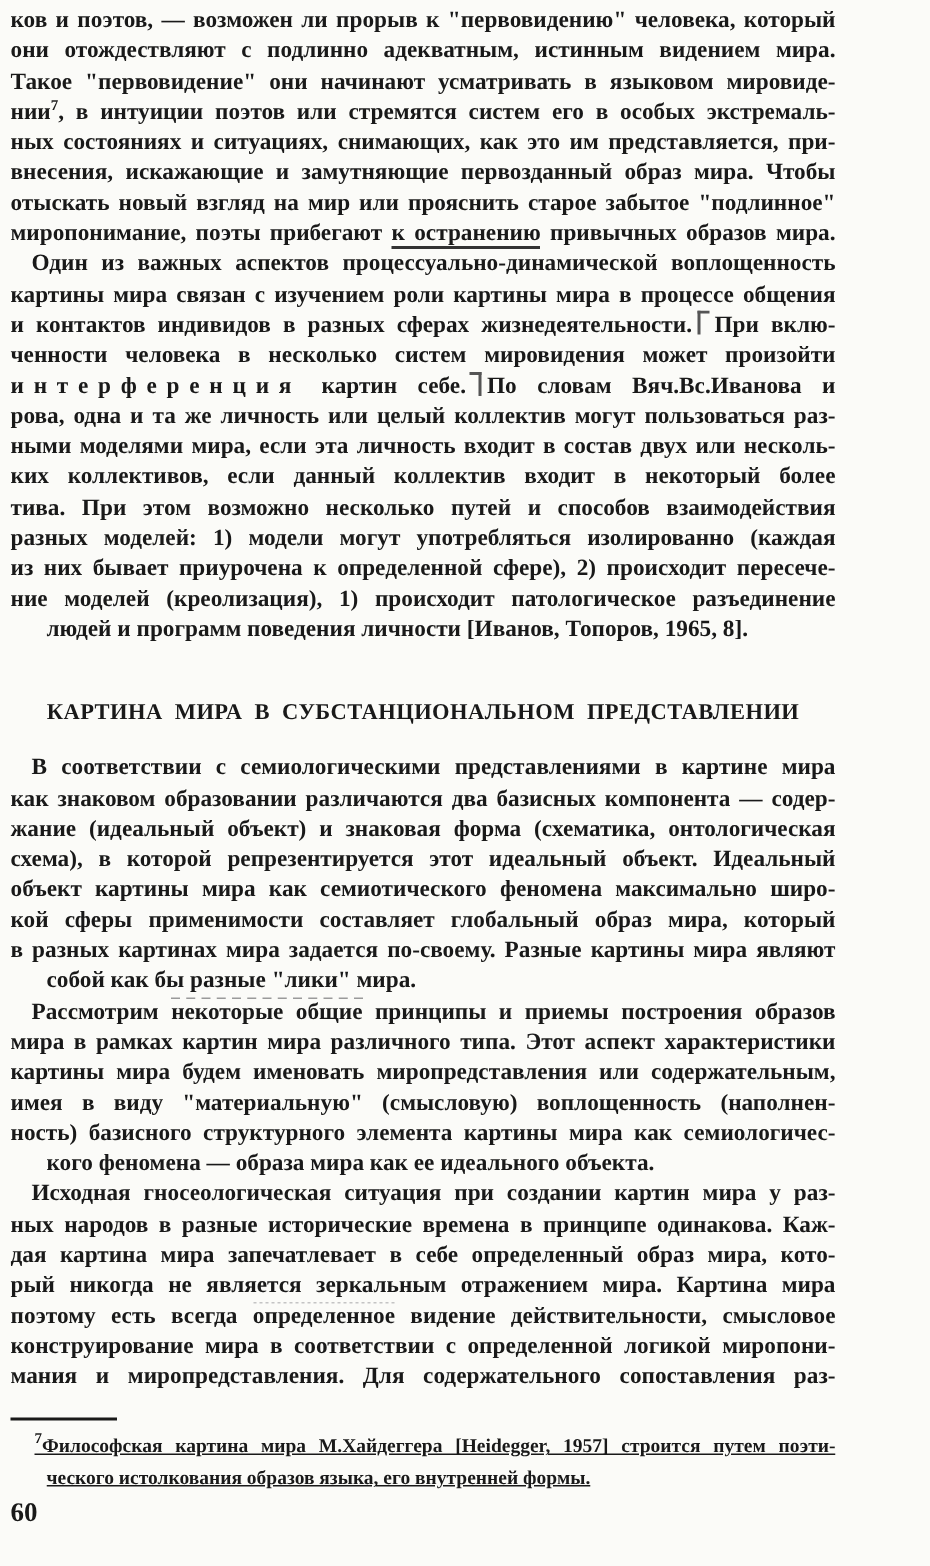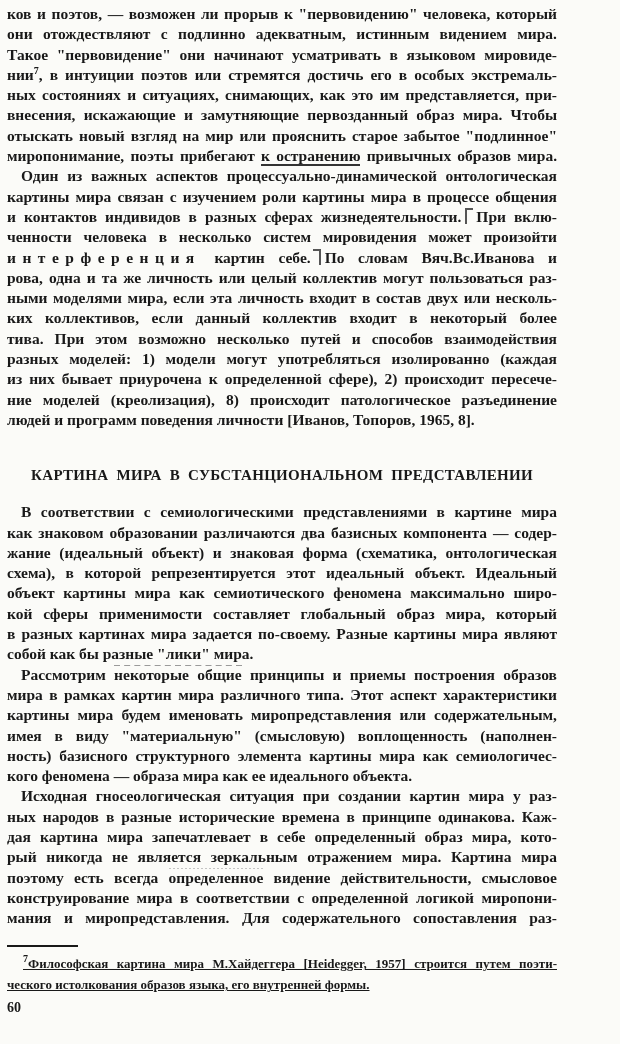--- a/index.html
+++ b/index.html
@@ -15,21 +15,21 @@
     overflow:hidden;
   }
   .line{
     font-size:15.5px;
     line-height:20.3px;
     height:20.3px;
     text-align:justify;
     text-align-last:justify;
     overflow:hidden;
   }
-  .line.lastline{text-align-last:left;}
+  .line.lastline{text-align-last:left;margin-left:24px;}
   .para.indent .line:first-child{text-indent:14px;}
   .heading{
     font-size:15px;line-height:16px;
     margin:37px 0 19px 0;
     text-align:center;
     letter-spacing:.3px;word-spacing:4px;
     white-space:nowrap;
   }
   .spaced{letter-spacing:6.5px;}
   .sup{font-size:10px;vertical-align:6px;line-height:0;letter-spacing:0;}
@@ -42,51 +42,51 @@
     vertical-align:-2px;margin:0 3px 0 4px;
   }
   .brc{
     display:inline-block;width:6px;height:14px;
     border-right:2px solid #555;border-top:2px solid #555;
     vertical-align:-2px;margin:0 4px 0 2px;
   }
   .fnrule{width:71px;height:0;border-top:2px solid #191919;margin:17px 0 6px 0;}
   .fn .line{font-size:13px;line-height:21px;height:21px;text-decoration:underline;}
   .fn .line.first{text-indent:16px;}
-  .pageno{font-size:14px;line-height:22px;margin-top:2px;text-align:left;}
+  .pageno{font-size:18px;line-height:22px;margin-top:2px;text-align:left;}
 </style>
 </head>
 <body>
 
 <div class="page">
 
   <div class="para">
     <div class="line">ков и поэтов, — возможен ли прорыв к "первовидению" человека, который</div>
     <div class="line">они отождествляют с подлинно адекватным, истинным видением мира.</div>
     <div class="line">Такое "первовидение" они начинают усматривать в языковом мировиде-</div>
-    <div class="line"><span>нии</span><span class="sup">7</span><span>, в интуиции поэтов или стремятся достичь его в особых экстремаль-</span></div>
+    <div class="line"><span>нии</span><span class="sup">7</span><span>, в интуиции поэтов или стремятся систем его в особых экстремаль-</span></div>
     <div class="line">ных состояниях и ситуациях, снимающих, как это им представляется, при-</div>
     <div class="line">внесения, искажающие и замутняющие первозданный образ мира. Чтобы</div>
     <div class="line">отыскать новый взгляд на мир или прояснить старое забытое "подлинное"</div>
     <div class="line"><span>миропонимание, поэты прибегают </span><span class="uhand">к остранению</span><span> привычных образов мира.</span></div>
   </div>
 
   <div class="para indent">
-    <div class="line">Один из важных аспектов процессуально-динамической онтологическая</div>
+    <div class="line">Один из важных аспектов процессуально-динамической воплощенность</div>
     <div class="line">картины мира связан с изучением роли картины мира в процессе общения</div>
     <div class="line"><span>и контактов индивидов в разных сферах жизнедеятельности.</span><span class="bro"></span><span>При вклю-</span></div>
     <div class="line">ченности человека в несколько систем мировидения может произойти</div>
     <div class="line"><span class="spaced">интерференция</span><span> картин себе.</span><span class="brc"></span><span>По словам Вяч.Вс.Иванова и В.Н.Топо-</span></div>
     <div class="line">рова, одна и та же личность или целый коллектив могут пользоваться раз-</div>
     <div class="line">ными моделями мира, если эта личность входит в состав двух или несколь-</div>
     <div class="line">ких коллективов, если данный коллектив входит в некоторый более</div>
     <div class="line">тива. При этом возможно несколько путей и способов взаимодействия</div>
     <div class="line">разных моделей: 1) модели могут употребляться изолированно (каждая</div>
     <div class="line">из них бывает приурочена к определенной сфере), 2) происходит пересече-</div>
-    <div class="line">ние моделей (креолизация), 8) происходит патологическое разъединение</div>
+    <div class="line">ние моделей (креолизация), 1) происходит патологическое разъединение</div>
     <div class="line lastline">людей и программ поведения личности [Иванов, Топоров, 1965, 8].</div>
   </div>
 
   <div class="heading">КАРТИНА МИРА В СУБСТАНЦИОНАЛЬНОМ ПРЕДСТАВЛЕНИИ</div>
 
   <div class="para indent">
     <div class="line">В соответствии с семиологическими представлениями в картине мира</div>
     <div class="line">как знаковом образовании различаются два базисных компонента — содер-</div>
     <div class="line">жание (идеальный объект) и знаковая форма (схематика, онтологическая</div>
     <div class="line">схема), в которой репрезентируется этот идеальный объект. Идеальный</div>

